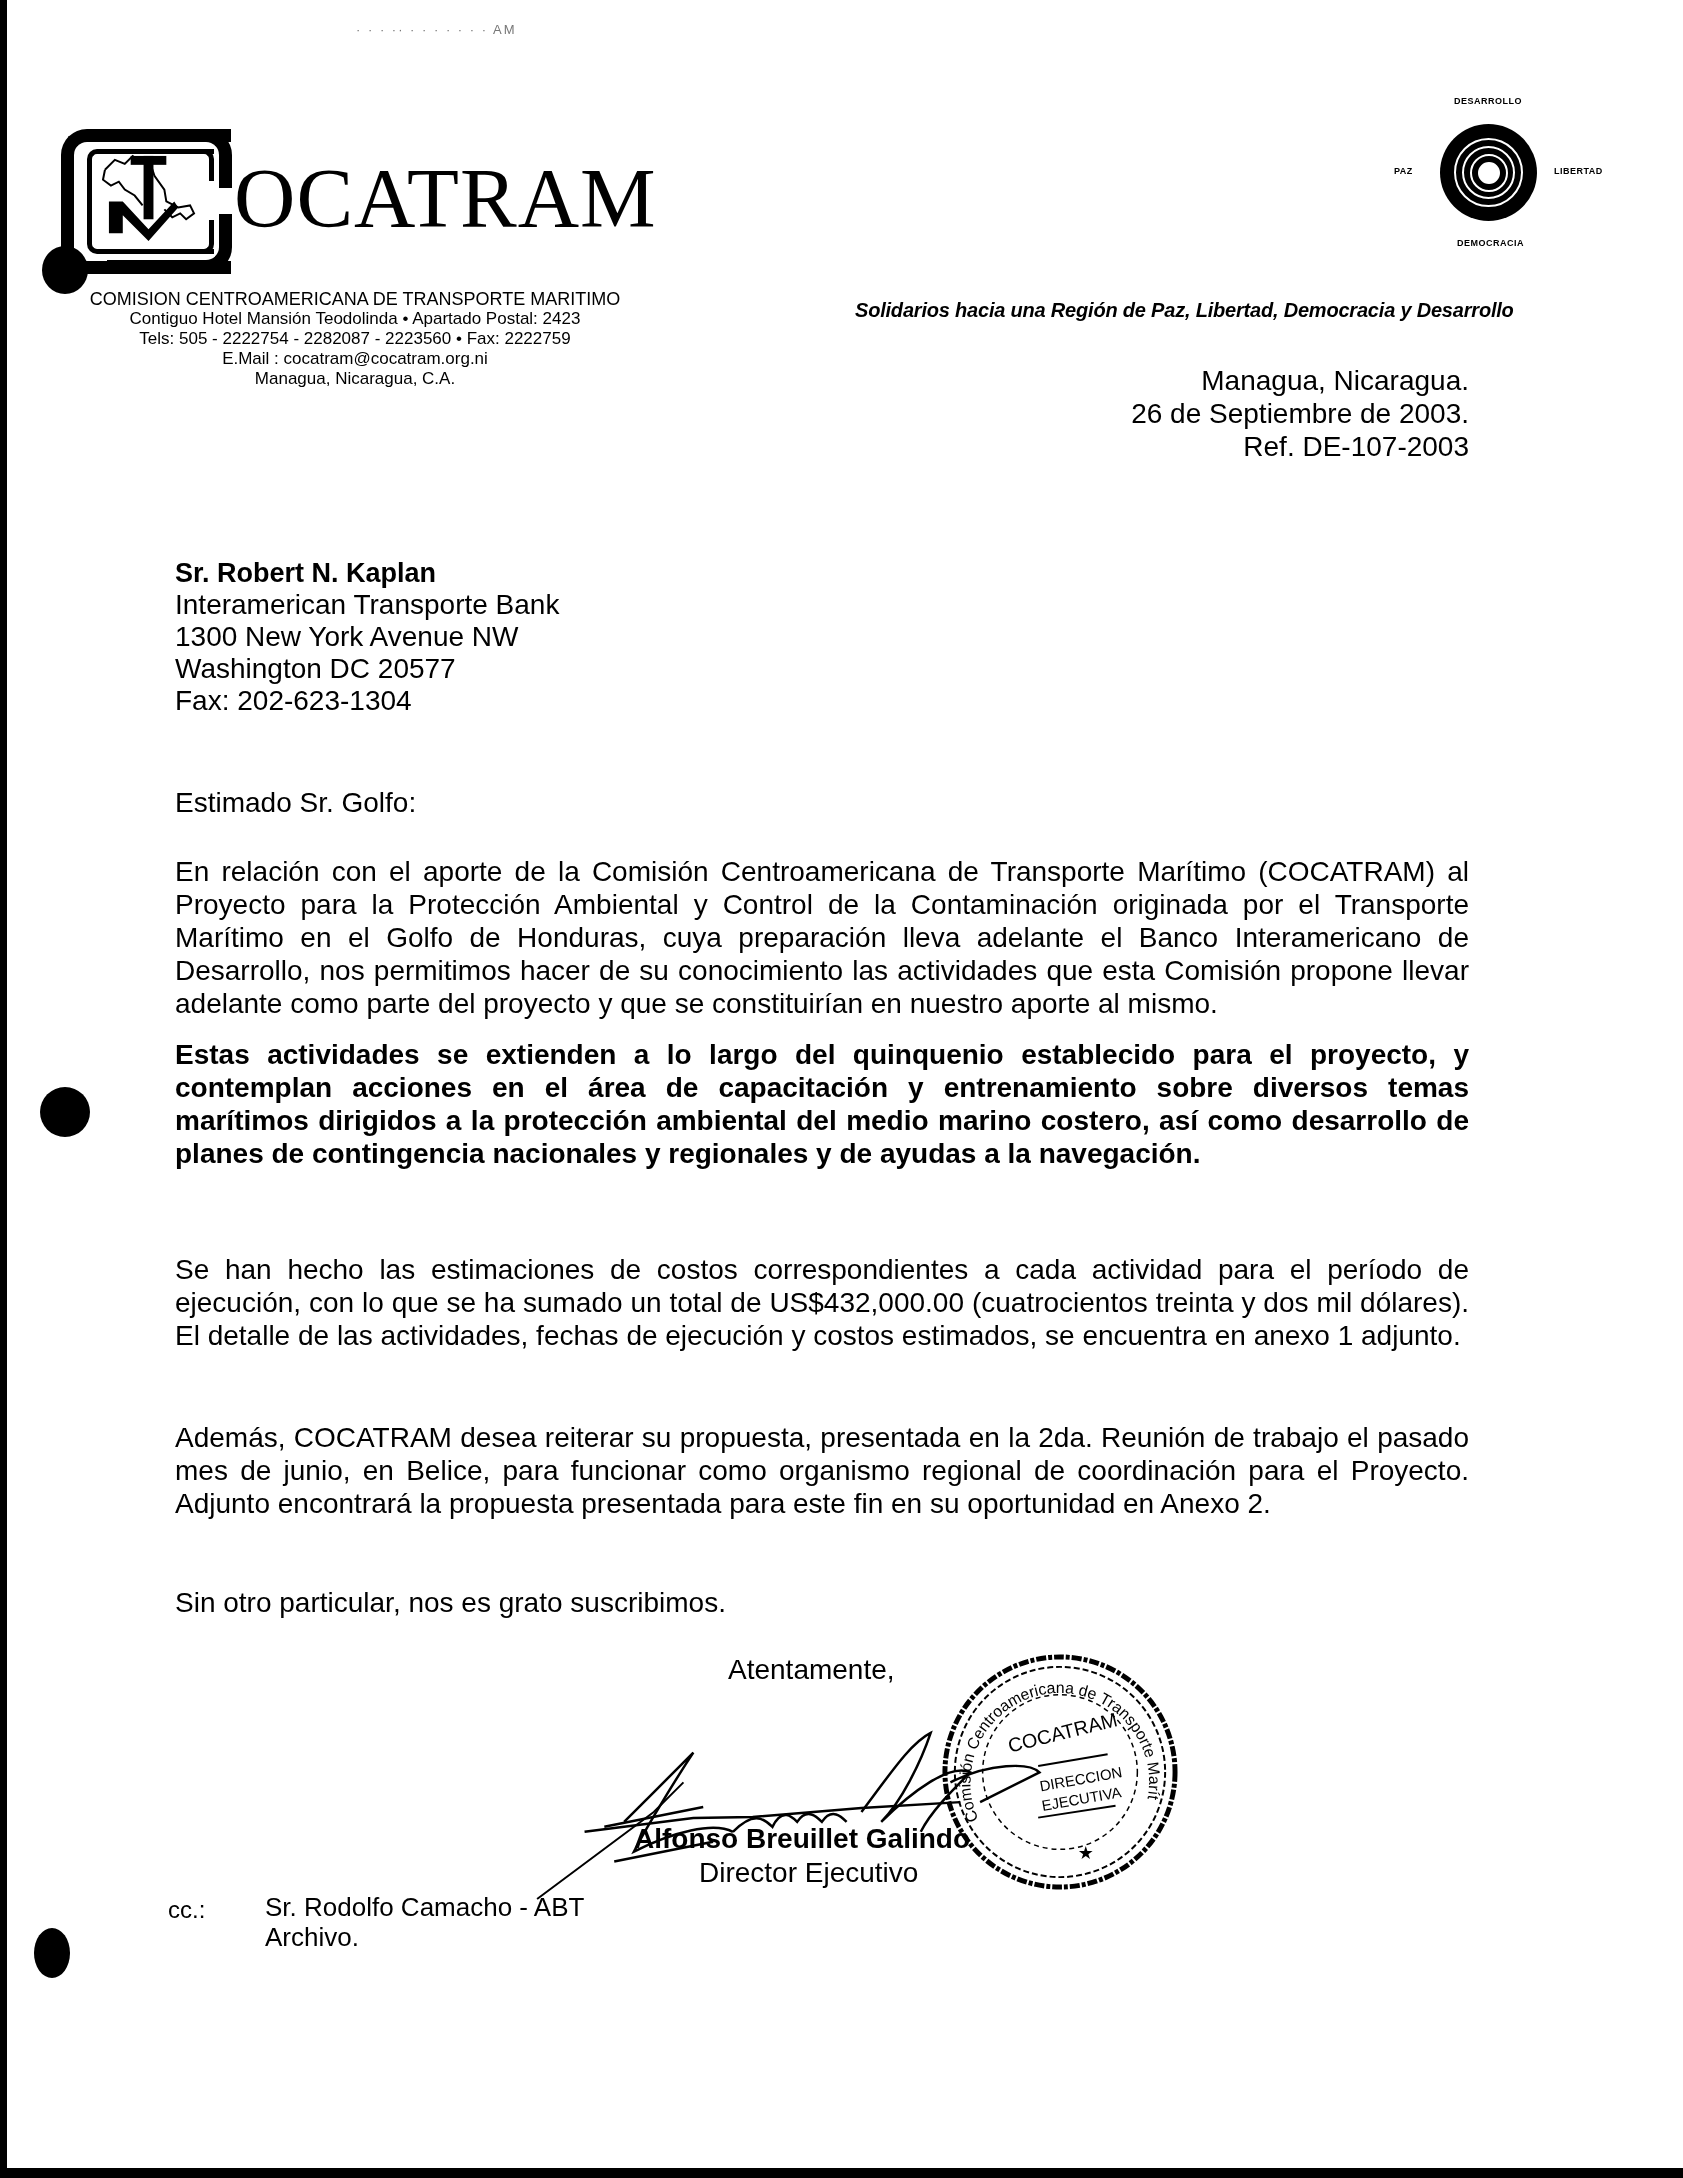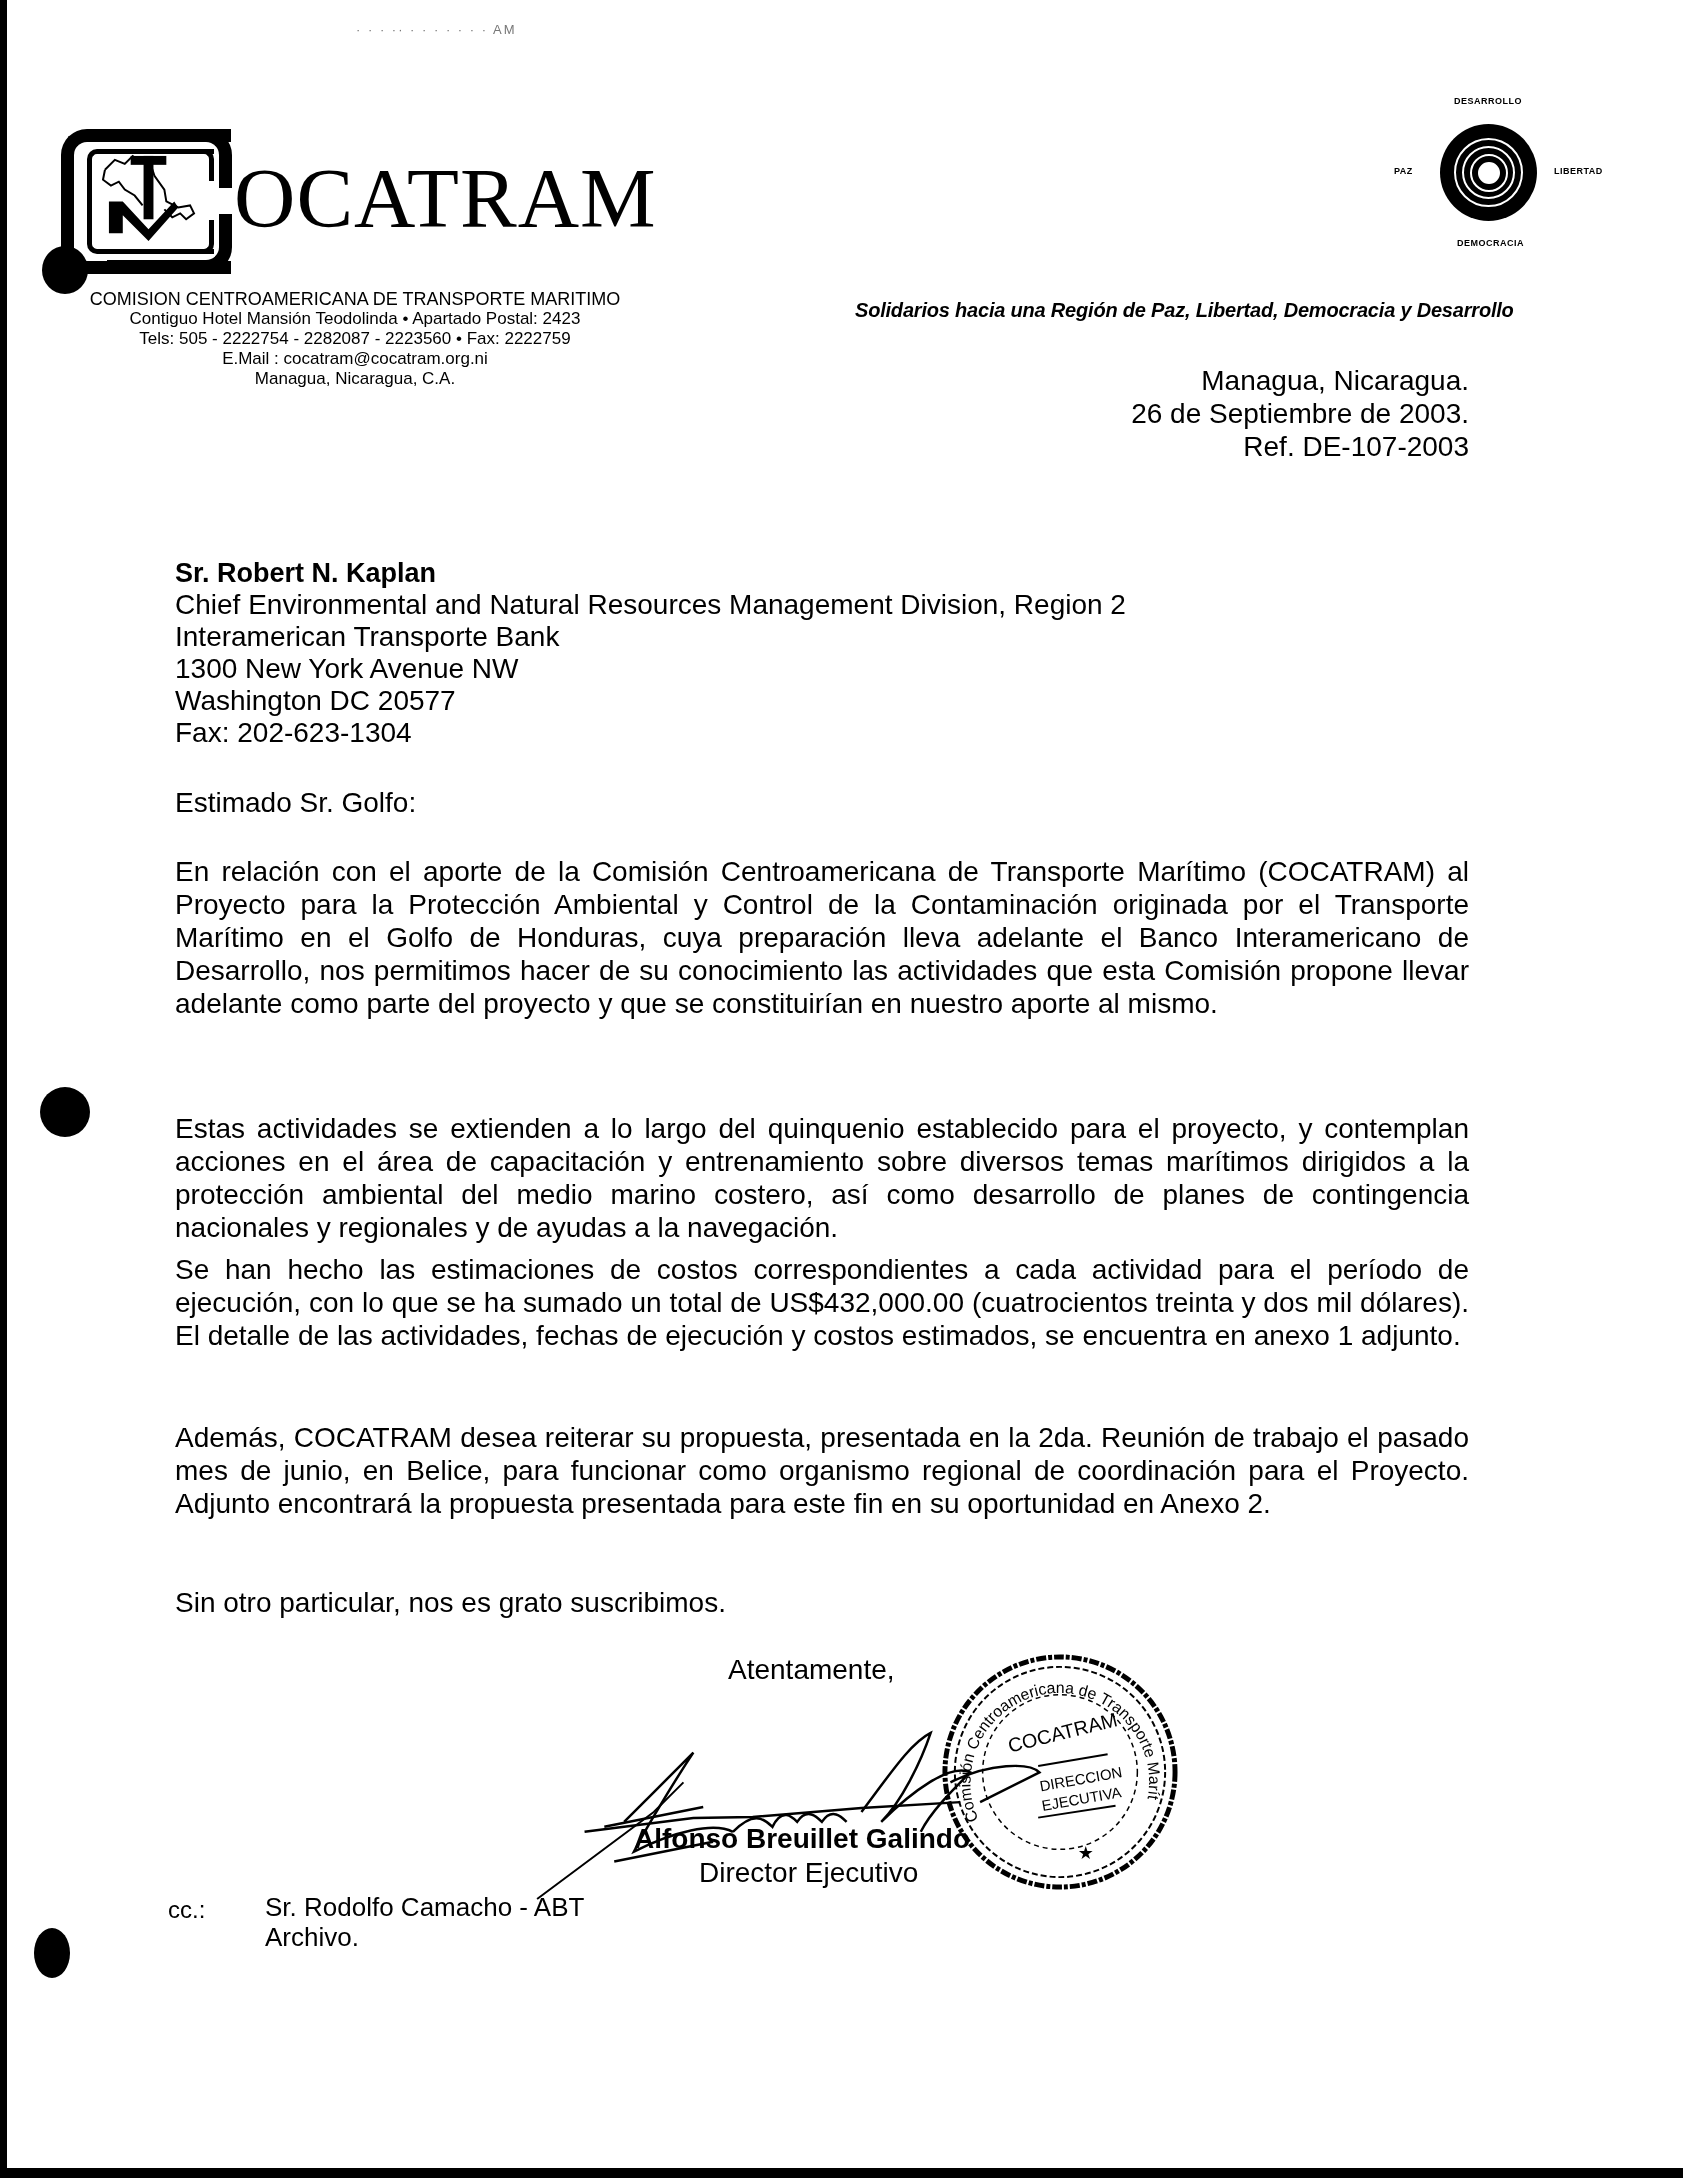--- a/index.html
+++ b/index.html
@@ -32,21 +32,21 @@
   .slogan { left: 855px; top: 299px; font-size: 20px; font-weight: bold; font-style: italic; letter-spacing: -0.2px; white-space: nowrap; }
 
   .dateblock { right: 214px; top: 364px; text-align: right; font-size: 28px; line-height: 33px; }
 
   .recipient { left: 175px; top: 557px; font-size: 28px; line-height: 32px; white-space: nowrap; }
   .recipient .rname { font-weight: bold; font-size: 27px; }
   .salutation { left: 175px; top: 787px; font-size: 28px; }
 
   .para { left: 175px; width: 1294px; font-size: 28px; line-height: 33px; text-align: justify; }
   .p1 { top: 855px; }
-  .p2 { top: 1112px; }
+  .p2 { top: 1038px; font-weight: bold; }
   .p3 { top: 1253px; }
   .p4 { top: 1421px; }
   .closing { left: 175px; top: 1587px; font-size: 28px; }
 
   .atentamente { left: 728px; top: 1654px; font-size: 28px; }
   .signer-name { left: 634px; top: 1823px; font-size: 28px; font-weight: bold; white-space: nowrap; }
   .signer-title { left: 699px; top: 1857px; font-size: 28px; white-space: nowrap; }
   .signature { left: 535px; top: 1723px; width: 554px; height: 178px; }
   .seal { left: 939px; top: 1651px; width: 242px; height: 242px; }
 
@@ -103,21 +103,20 @@
 <div class="abs slogan">Solidarios hacia una Región de Paz, Libertad, Democracia y Desarrollo</div>
 
 <div class="abs dateblock">
   <div>Managua, Nicaragua.</div>
   <div>26 de Septiembre de 2003.</div>
   <div>Ref.  DE-107-2003</div>
 </div>
 
 <div class="abs recipient">
   <div class="rname">Sr. Robert N. Kaplan</div>
-  <div>Chief Environmental and Natural Resources Management Division, Region 2</div>
   <div>Interamerican Transporte Bank</div>
   <div>1300 New York Avenue NW</div>
   <div>Washington DC 20577</div>
   <div>Fax: 202-623-1304</div>
 </div>
 
 <div class="abs salutation">Estimado Sr. Golfo:</div>
 
 <div class="abs para p1">En relación con el aporte de la Comisión Centroamericana de Transporte Marítimo (COCATRAM) al Proyecto para la Protección Ambiental y Control de la Contaminación originada por el Transporte Marítimo en el Golfo de Honduras, cuya preparación lleva adelante el Banco Interamericano de Desarrollo, nos permitimos hacer de su conocimiento las actividades que esta Comisión propone llevar adelante como parte del proyecto y que se constituirían en nuestro aporte al mismo.</div>
 <div class="abs para p2">Estas actividades se extienden a lo largo del quinquenio establecido para el proyecto, y contemplan acciones en el área de capacitación y entrenamiento sobre diversos temas marítimos dirigidos a la protección ambiental del medio marino costero, así como  desarrollo de planes de contingencia nacionales y regionales y de ayudas a la navegación.</div>

